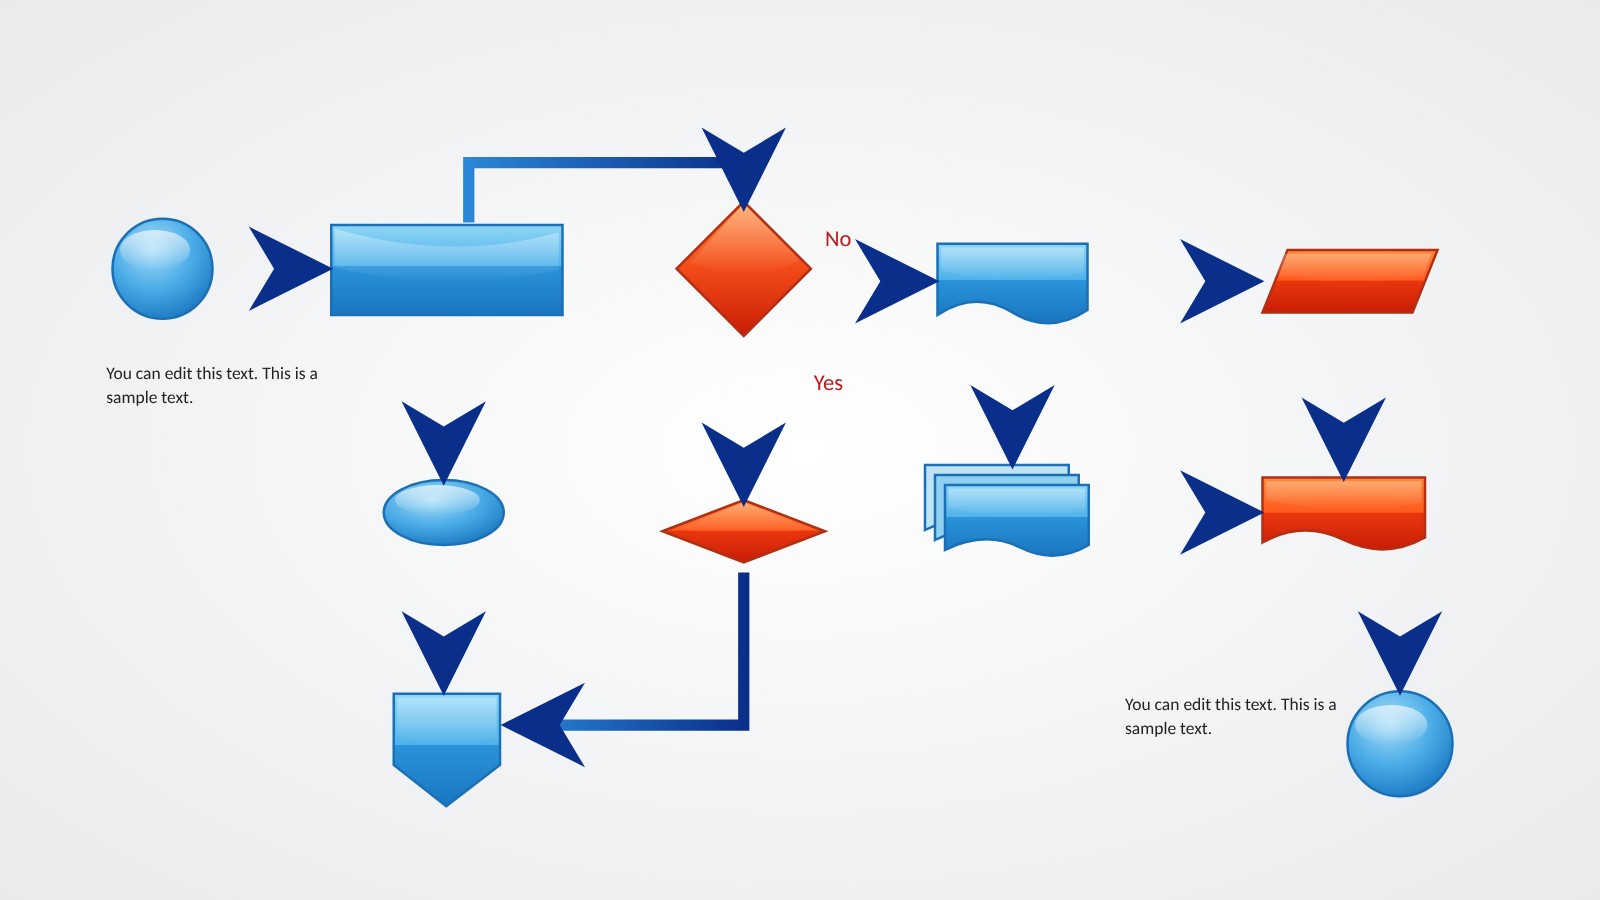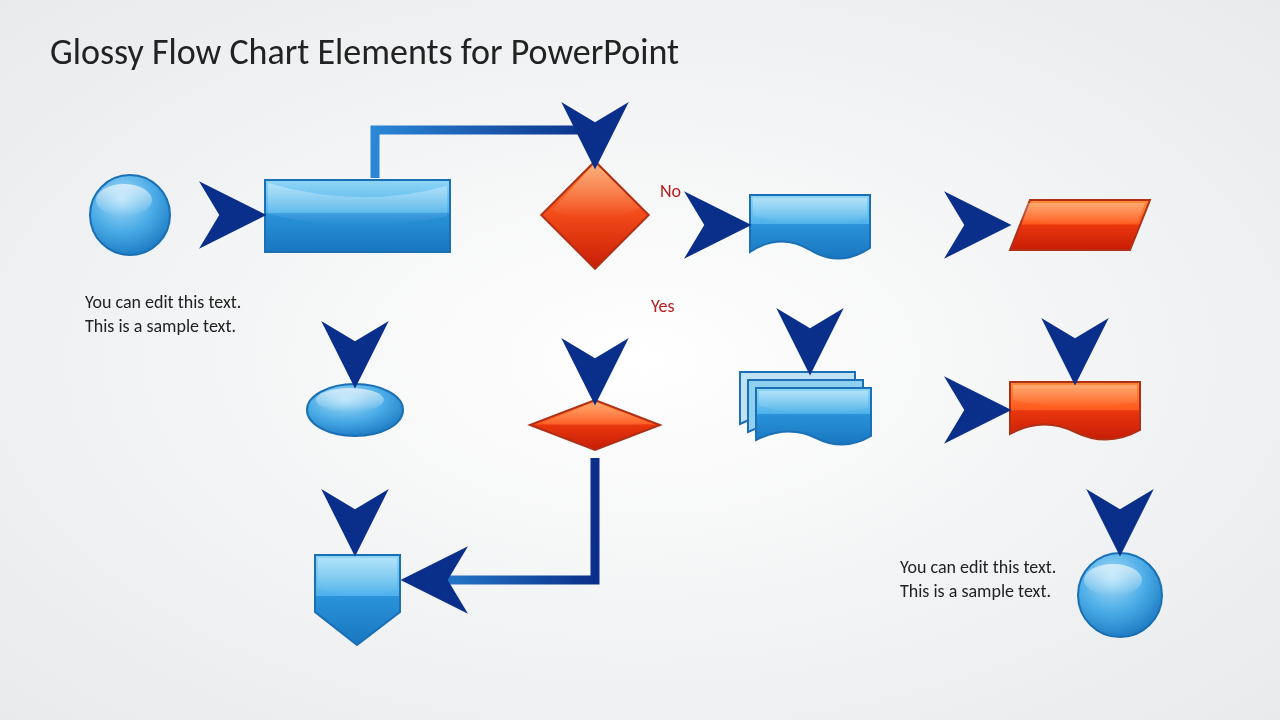--- a/index.html
+++ b/index.html
@@ -9,33 +9,32 @@
     background: radial-gradient(ellipse at center, #ffffff 0%, #f2f3f4 55%, #e8eaec 100%);
     overflow:hidden;
   }
   .stage { position:relative; width:1280px; height:720px; }
   .title {
     position:absolute; left:50px; top:30px;
     font-size:36px; color:#222; font-weight:400;
   }
   .caption {
     position:absolute; width:180px;
-    font-size:18px; color:#222; line-height:1.35;
+    font-size:14px; color:#222; line-height:1.35;
   }
   .decision-label {
     position:absolute; font-size:18px; color:#b91c1c;
   }
   svg.canvas { position:absolute; left:0; top:0; }
 </style>
 </head>
 <body>
 
 <div class="stage">
 
-  <div class="title">Glossy Flow Chart Elements for PowerPoint</div>
 
   <div class="caption" style="left:85px; top:290px;">You can edit this text. This is a sample text.</div>
   <div class="caption" style="left:900px; top:555px;">You can edit this text. This is a sample text.</div>
 
   <div class="decision-label" style="left:660px; top:180px;">No</div>
   <div class="decision-label" style="left:651px; top:295px;">Yes</div>
 
   <svg class="canvas" width="1280" height="720">
     <defs>
 

